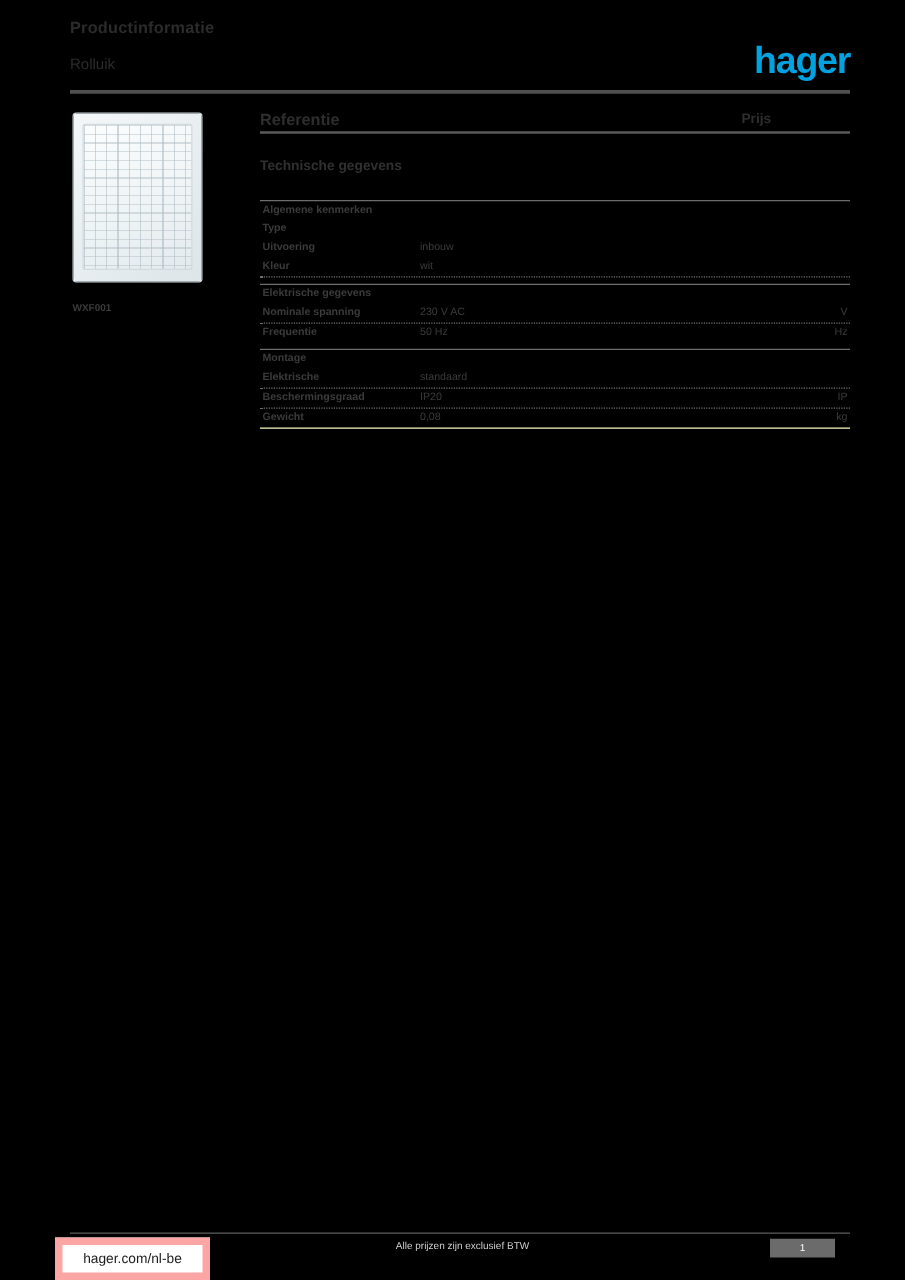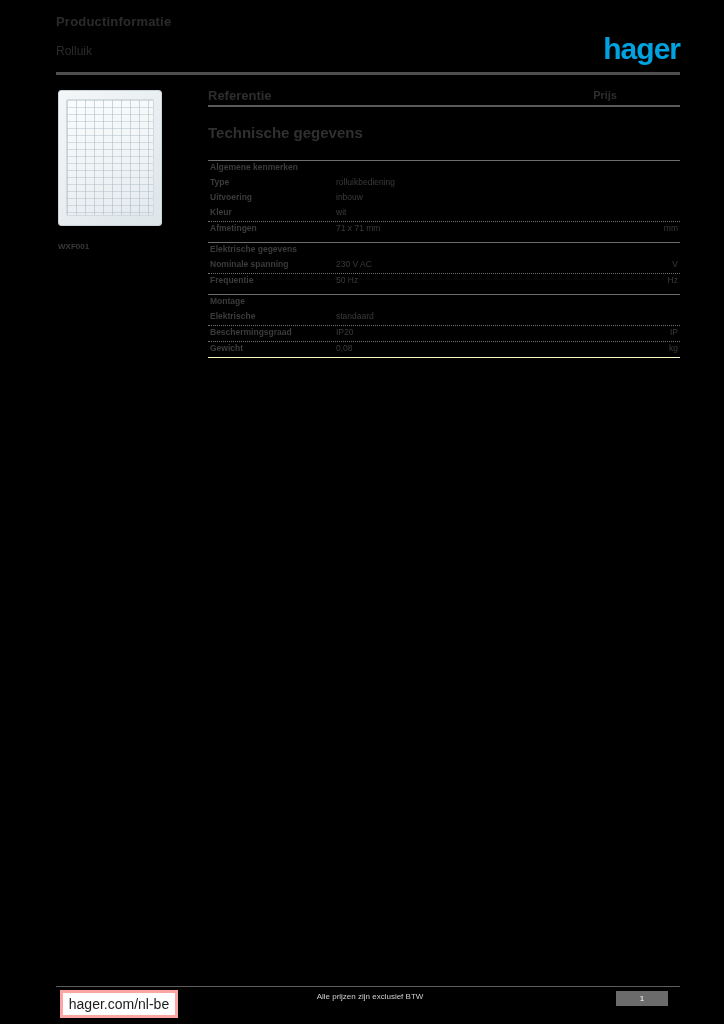--- a/index.html
+++ b/index.html
@@ -134,21 +134,21 @@
     left: 0;
     right: 0;
     top: 17px;
     height: 2px;
     background: #5a5a5a;
   }
   .desc {
     position: absolute;
     left: 0;
     top: 38px;
-    font-size: 15px;
+    font-size: 11px;
     font-weight: bold;
     color: #303030;
     line-height: 14px;
     text-align: right;
   }
 
   
   .spec-table {
     position: absolute;
     left: 208px;
@@ -204,30 +204,30 @@
   .footer-rule {
     position: absolute;
     left: 56px;
     top: 986px;
     width: 624px;
     height: 1px;
     background: #5d5d5d;
   }
   .footer-url {
     position: absolute;
-    left: 60px;
+    left: 44px;
     top: 990px;
     width: 112px;
     height: 22px;
     background: #ffffff;
-    border: 3px solid #fca5a5;
+    border: 6px solid #fca5a5;
     display: flex;
     align-items: center;
     justify-content: center;
-    font-size: 14px;
+    font-size: 11px;
     color: #1c1c1c;
   }
   .footer-center {
     position: absolute;
     left: 260px;
     top: 992px;
     width: 220px;
     text-align: center;
     font-size: 8px;
     color: #cfcfcf;
@@ -276,37 +276,31 @@
   <div class="spec-table">
 
     <div class="spec-group">
       <div class="spec-row">
         <div class="spec-label">Algemene kenmerken</div>
         <div class="spec-value"></div>
         <div class="spec-unit"></div>
       </div>
       <div class="spec-row">
         <div class="spec-label">Type</div>
-        <div class="spec-value">rolluikbediening</div>
         <div class="spec-unit"></div>
       </div>
       <div class="spec-row">
         <div class="spec-label">Uitvoering</div>
         <div class="spec-value">inbouw</div>
         <div class="spec-unit"></div>
       </div>
       <div class="spec-row bordered">
         <div class="spec-label">Kleur</div>
         <div class="spec-value">wit</div>
         <div class="spec-unit"></div>
-      </div>
-      <div class="spec-row">
-        <div class="spec-label">Afmetingen</div>
-        <div class="spec-value">71 x 71 mm</div>
-        <div class="spec-unit">mm</div>
       </div>
     </div>
 
     <div class="group-gap"></div>
 
     <div class="spec-group">
       <div class="spec-row">
         <div class="spec-label">Elektrische gegevens</div>
         <div class="spec-value"></div>
         <div class="spec-unit"></div>

